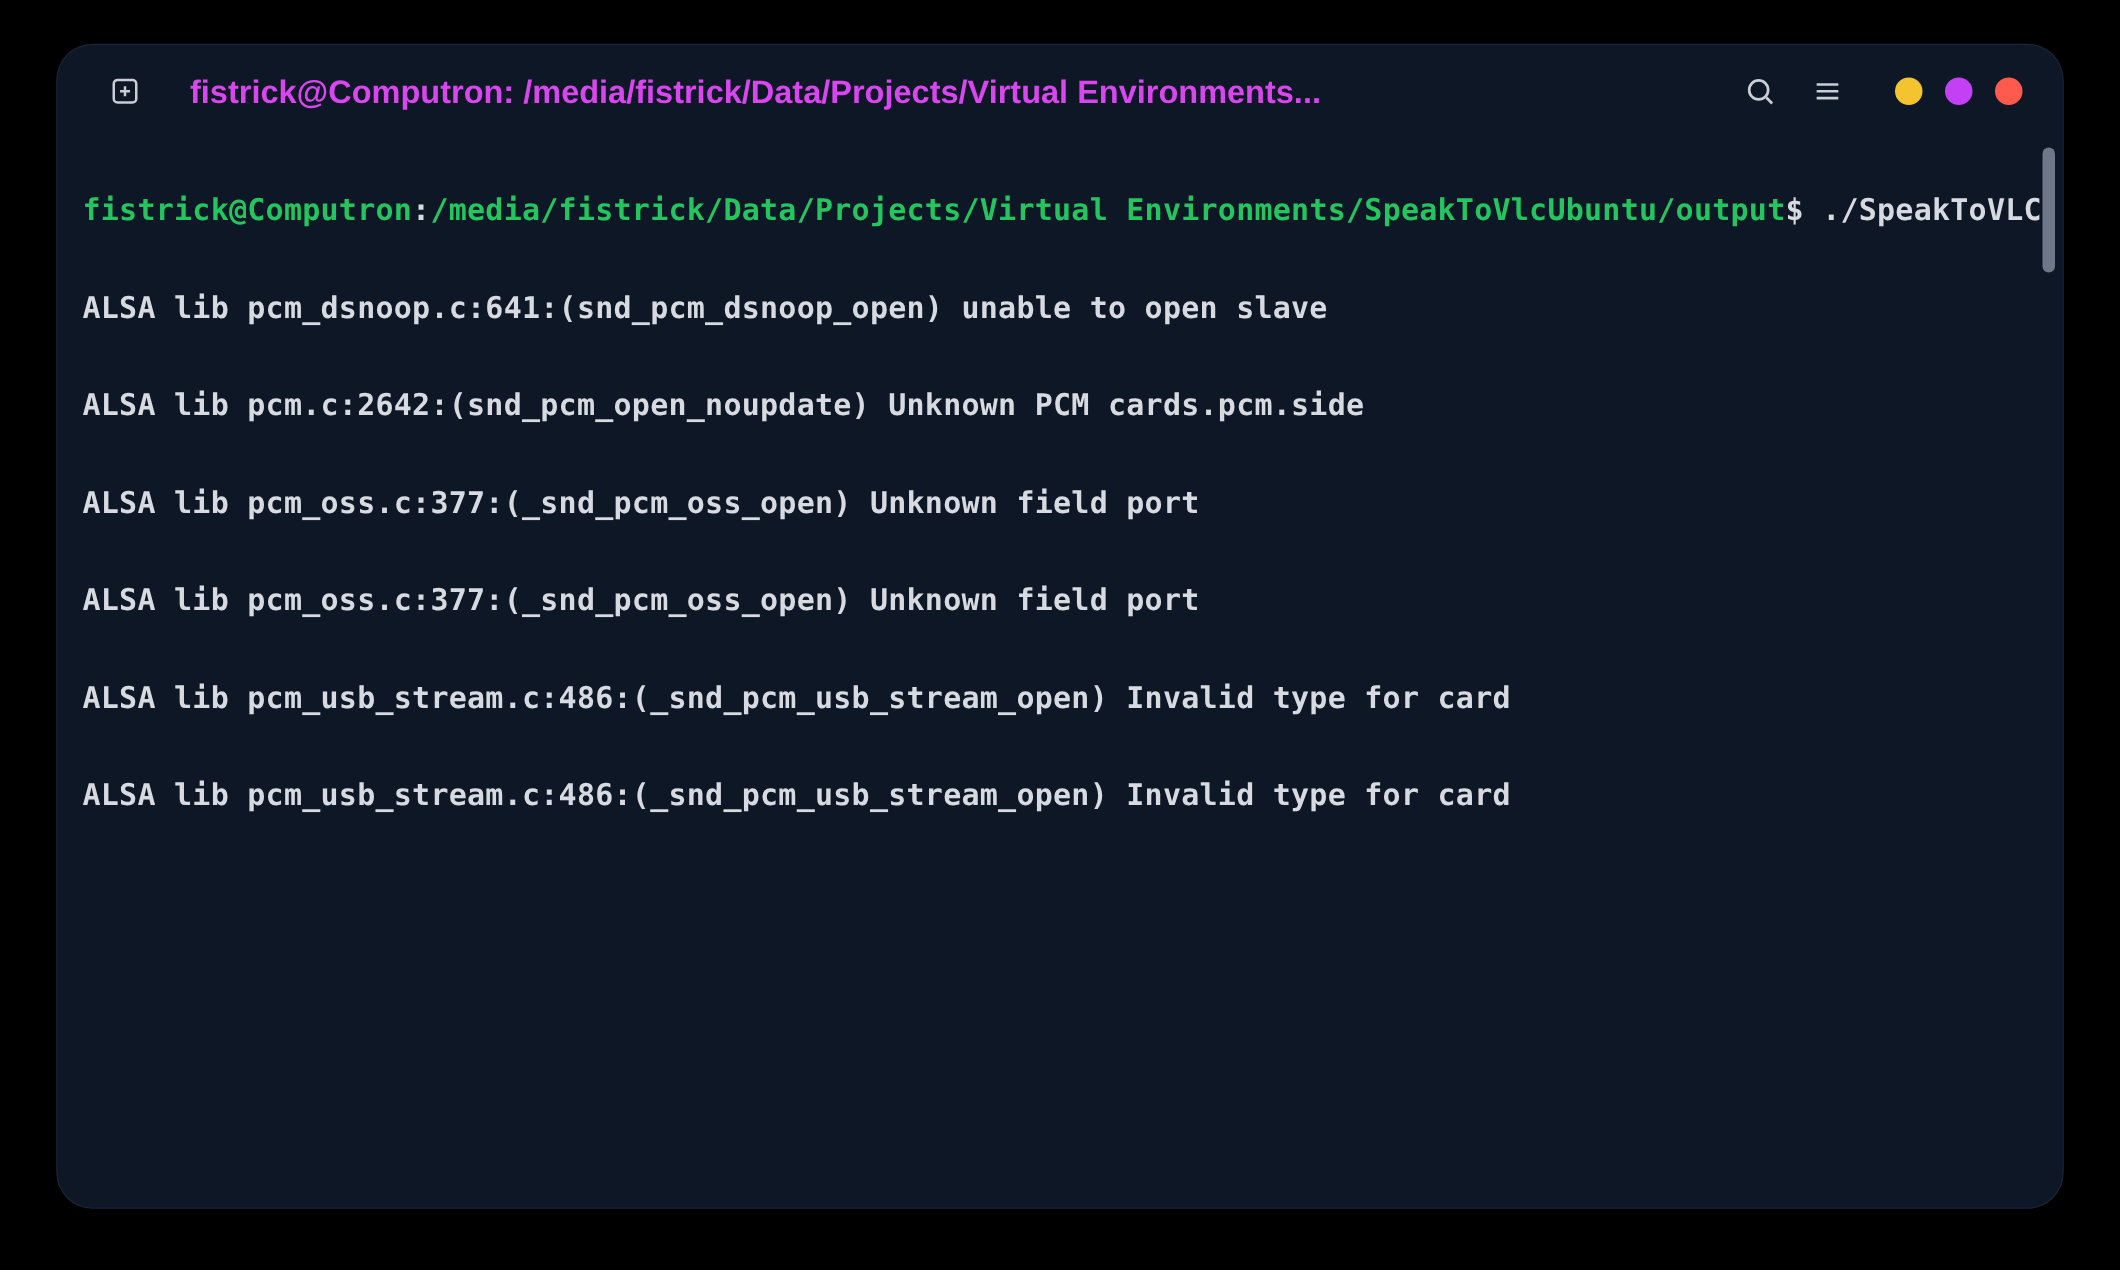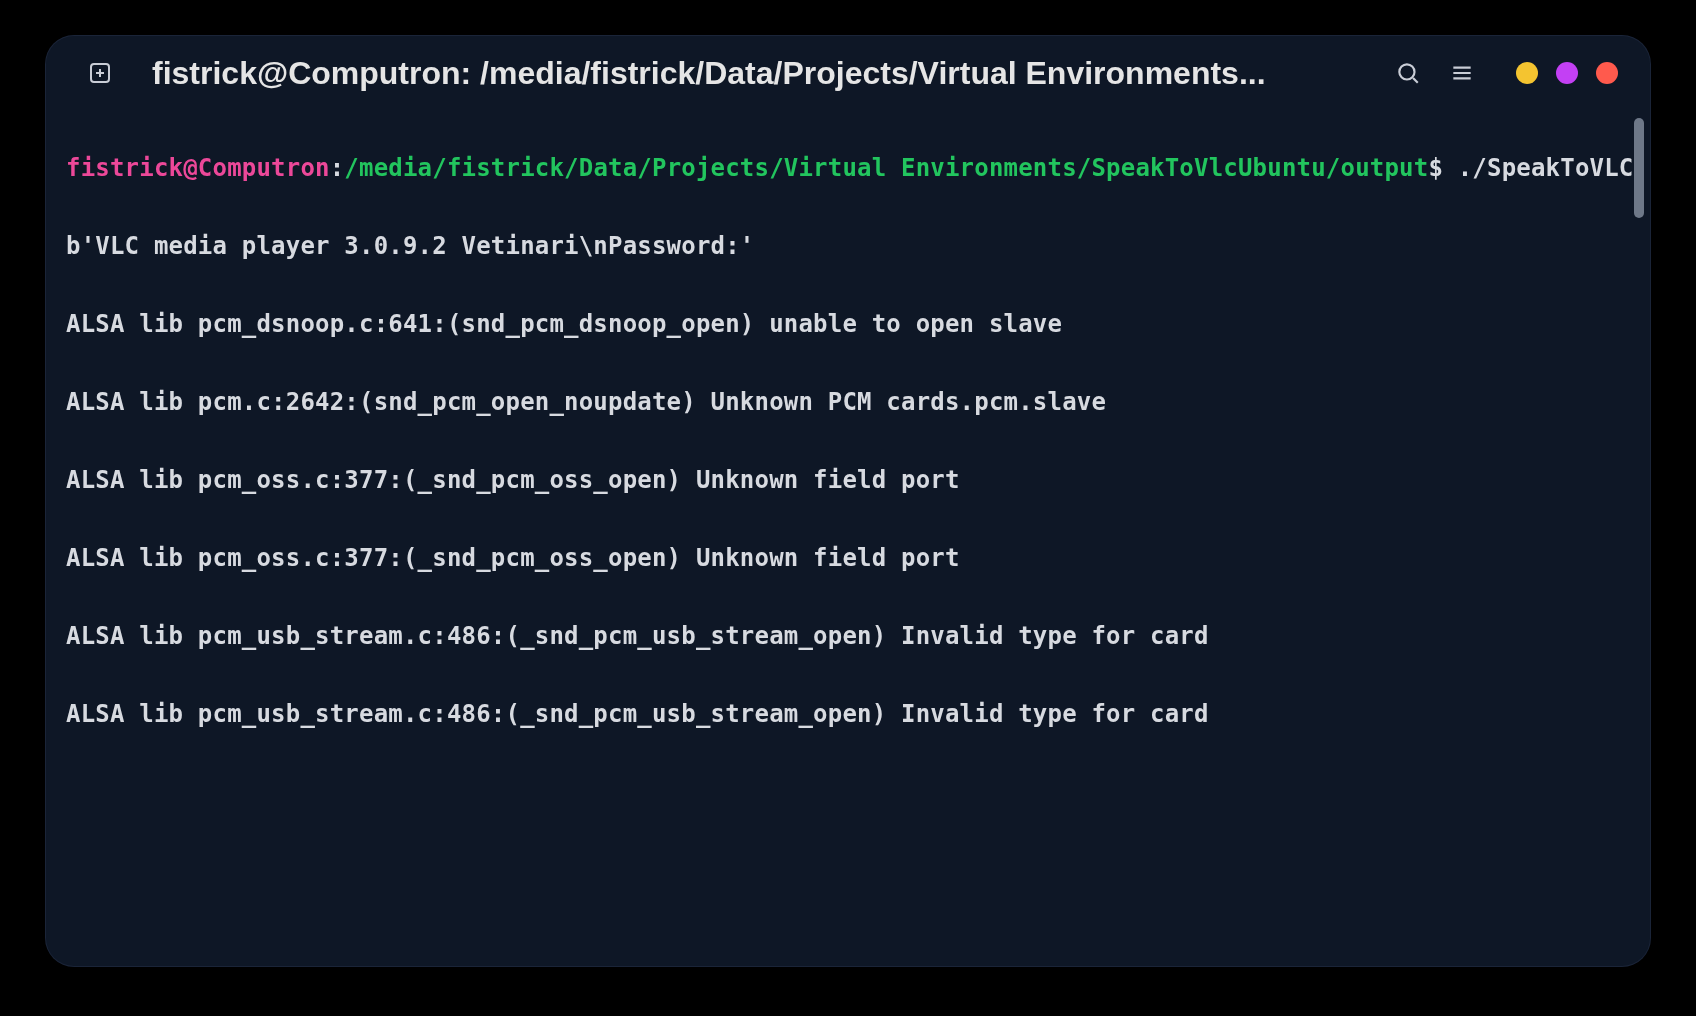--- a/index.html
+++ b/index.html
@@ -37,23 +37,23 @@
     display: flex;
     align-items: center;
     justify-content: center;
     color: #c9cdd6;
     cursor: pointer;
   }
   .new-tab-icon svg { width: 24px; height: 24px; stroke: currentColor; fill: none; stroke-width: 2; }
   .title {
     flex: 1;
     text-align: left;
-    font-size: 32px;
+    font-size: 26px;
     font-weight: 700;
-    color: #e5e5e5;
+    color: #d946ef;
     white-space: nowrap;
     overflow: hidden;
     text-overflow: ellipsis;
     font-family: -apple-system, BlinkMacSystemFont, 'Segoe UI', sans-serif;
     padding-left: 20px;
   }
   .titlebar-right {
     display: flex;
     align-items: center;
     gap: 26px;
@@ -82,21 +82,21 @@
   }
   .scroll-area {
     font-size: 24px;
     line-height: 39px;
     color: #d7dae0;
     white-space: pre;
     font-weight: 600;
     letter-spacing: 0.2px;
   }
   .prompt-line { white-space: pre-wrap; word-break: break-all; }
-  .user-host { color: #ec4899; }
+  .user-host { color: #22c55e; }
   .colon     { color: #d7dae0; }
   .path      { color: #22c55e; }
   .dollar-cmd{ color: #d7dae0; }
   .out-line  { color: #d7dae0; }
 
   .scrollbar {
     position: absolute;
     top: 8px;
     right: 6px;
     width: 10px;
@@ -138,23 +138,22 @@
         <div class="dot purple"></div>
         <div class="dot red"></div>
       </div>
     </div>
   </div>
 
   <div class="terminal">
     <div class="scrollbar"></div>
     <div class="scroll-area">
 <div class="prompt-line"><span class="user-host">fistrick@Computron</span><span class="colon">:</span><span class="path">/media/fistrick/Data/Projects/Virtual Environments/SpeakToVlcUbuntu/output</span><span class="dollar-cmd">$ </span><span class="dollar-cmd">./SpeakToVLC</span></div>
-<div class="out-line">b'VLC media player 3.0.9.2 Vetinari\nPassword:'</div>
 <div class="out-line">ALSA lib pcm_dsnoop.c:641:(snd_pcm_dsnoop_open) unable to open slave</div>
-<div class="out-line">ALSA lib pcm.c:2642:(snd_pcm_open_noupdate) Unknown PCM cards.pcm.slave</div>
+<div class="out-line">ALSA lib pcm.c:2642:(snd_pcm_open_noupdate) Unknown PCM cards.pcm.side</div>
 <div class="out-line">ALSA lib pcm_oss.c:377:(_snd_pcm_oss_open) Unknown field port</div>
 <div class="out-line">ALSA lib pcm_oss.c:377:(_snd_pcm_oss_open) Unknown field port</div>
 <div class="out-line">ALSA lib pcm_usb_stream.c:486:(_snd_pcm_usb_stream_open) Invalid type for card</div>
 <div class="out-line">ALSA lib pcm_usb_stream.c:486:(_snd_pcm_usb_stream_open) Invalid type for card</div>
 
 
 
 
 
 

